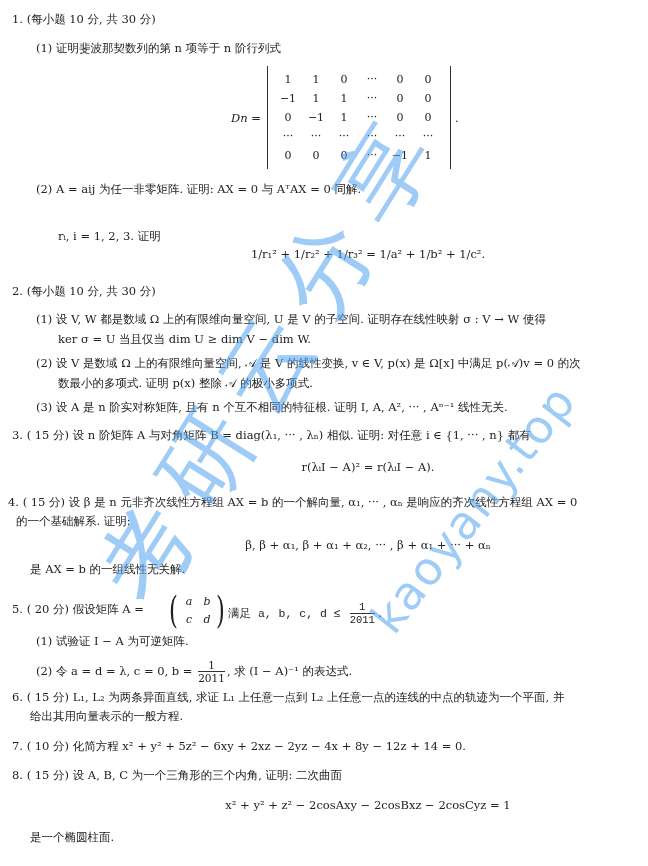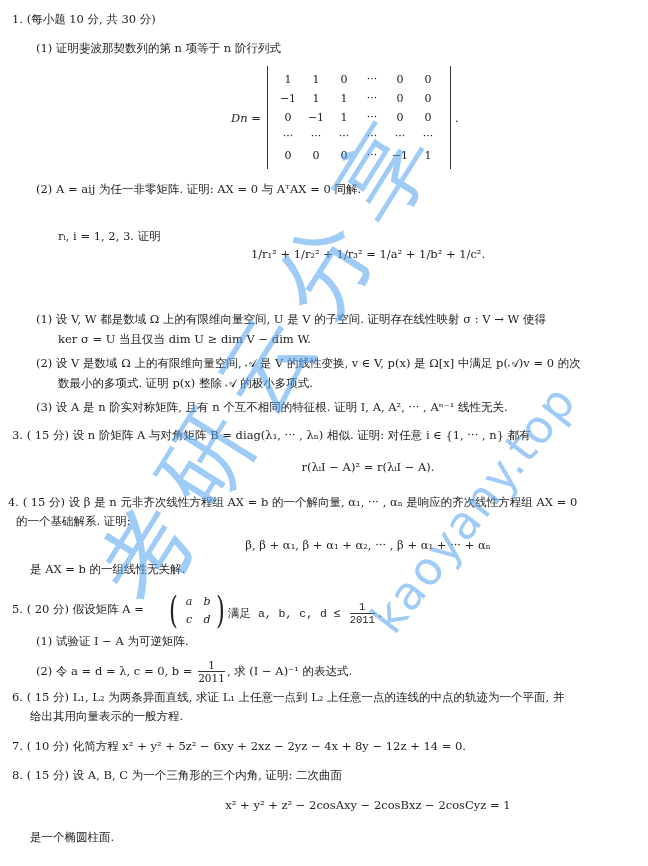--- a/index.html
+++ b/index.html
@@ -87,20 +87,24 @@
   </div>
   <div class="line" style="left:455px;top:110px;">.</div>
 
   <div class="line" style="left:36px;top:181px;">
     <span>(2)</span>
     <span>A = aij 为任一非零矩阵. 证明: AX = 0 与 AᵀAX = 0 同解.</span>
   </div>
   <div class="line" style="left:58px;top:228px;">rᵢ, i = 1, 2, 3. 证明</div>
   <div class="line c" style="top:246px;">1/r₁² + 1/r₂² + 1/r₃² = 1/a² + 1/b² + 1/c².</div>
 
+  <div class="line" style="left:12px;top:283px;">
+    <span>2.</span>
+    <span>(每小题 10 分, 共 30 分)</span>
+  </div>
   <div class="line" style="left:36px;top:311px;">
     <span>(1)</span>
     <span>设 V, W 都是数域 Ω 上的有限维向量空间, U 是 V 的子空间. 证明存在线性映射 σ : V → W 使得</span>
   </div>
   <div class="line" style="left:58px;top:331px;">ker σ = U 当且仅当 dim U ≥ dim V − dim W.</div>
   <div class="line" style="left:36px;top:355px;">
     <span>(2)</span>
     <span>设 V 是数域 Ω 上的有限维向量空间, 𝒜 是 V 的线性变换, v ∈ V, p(x) 是 Ω[x] 中满足 p(𝒜)v = 0 的次</span>
   </div>
   <div class="line" style="left:58px;top:375px;">数最小的多项式. 证明 p(x) 整除 𝒜 的极小多项式.</div>

